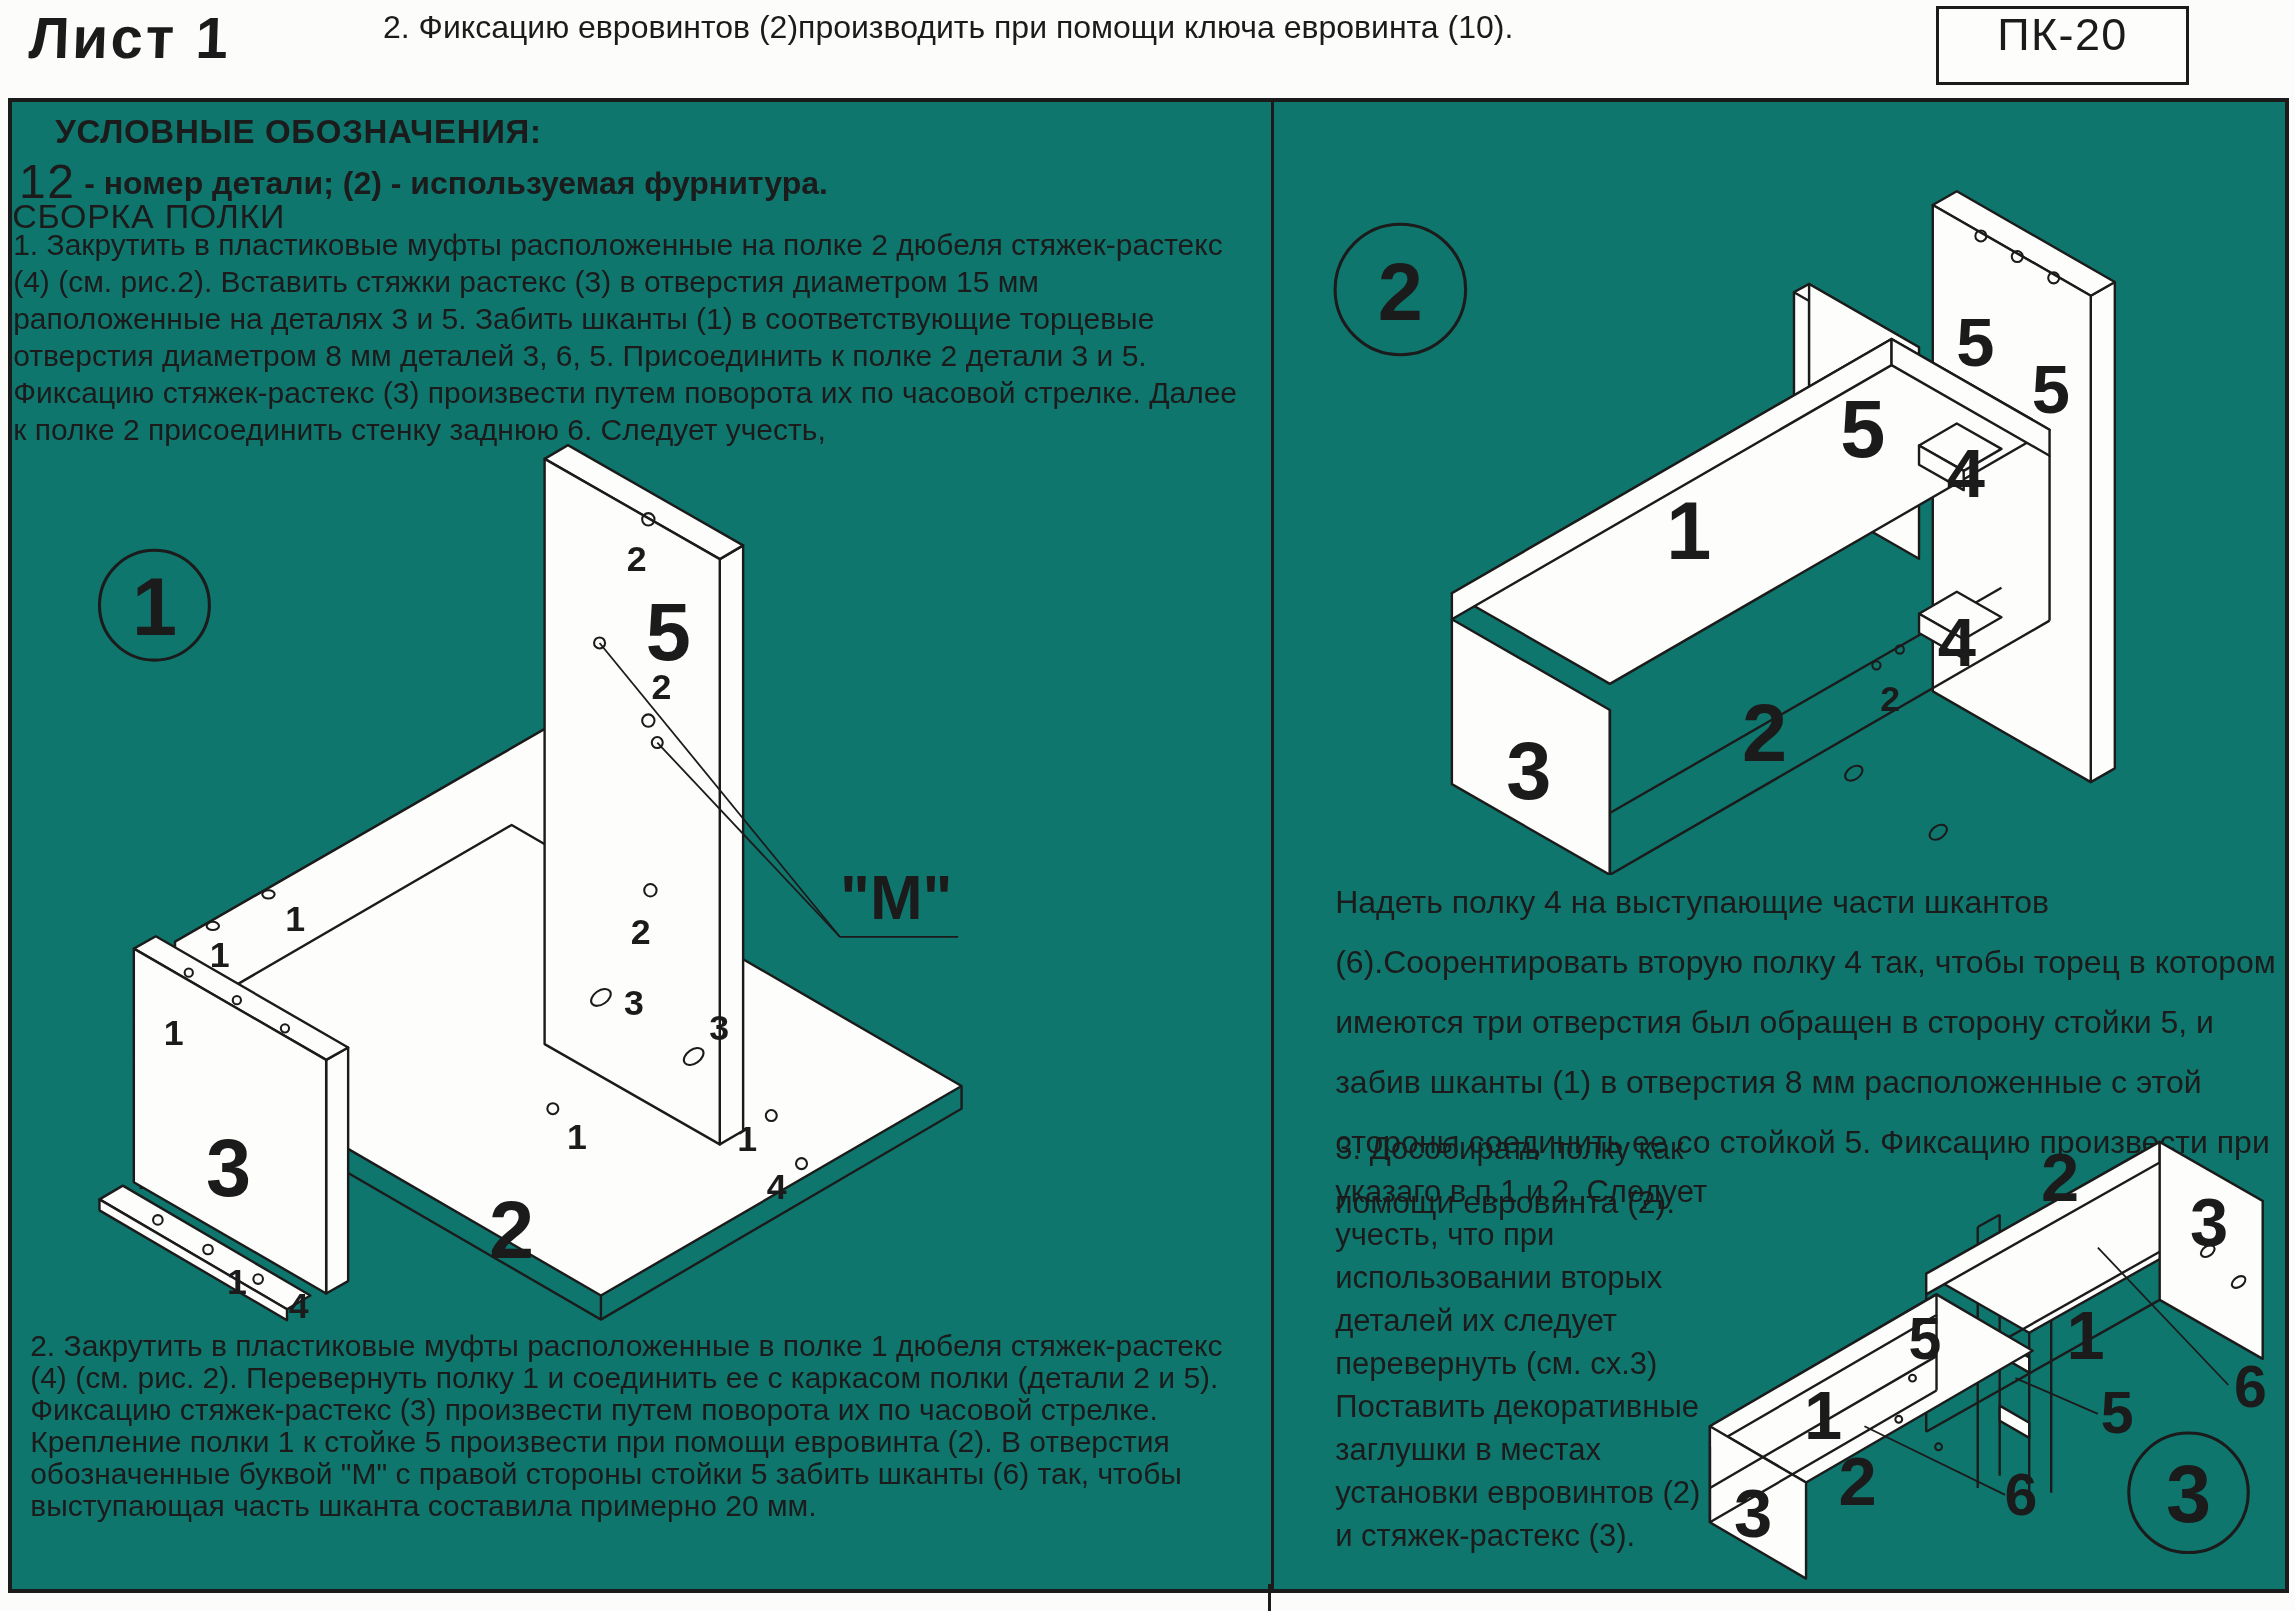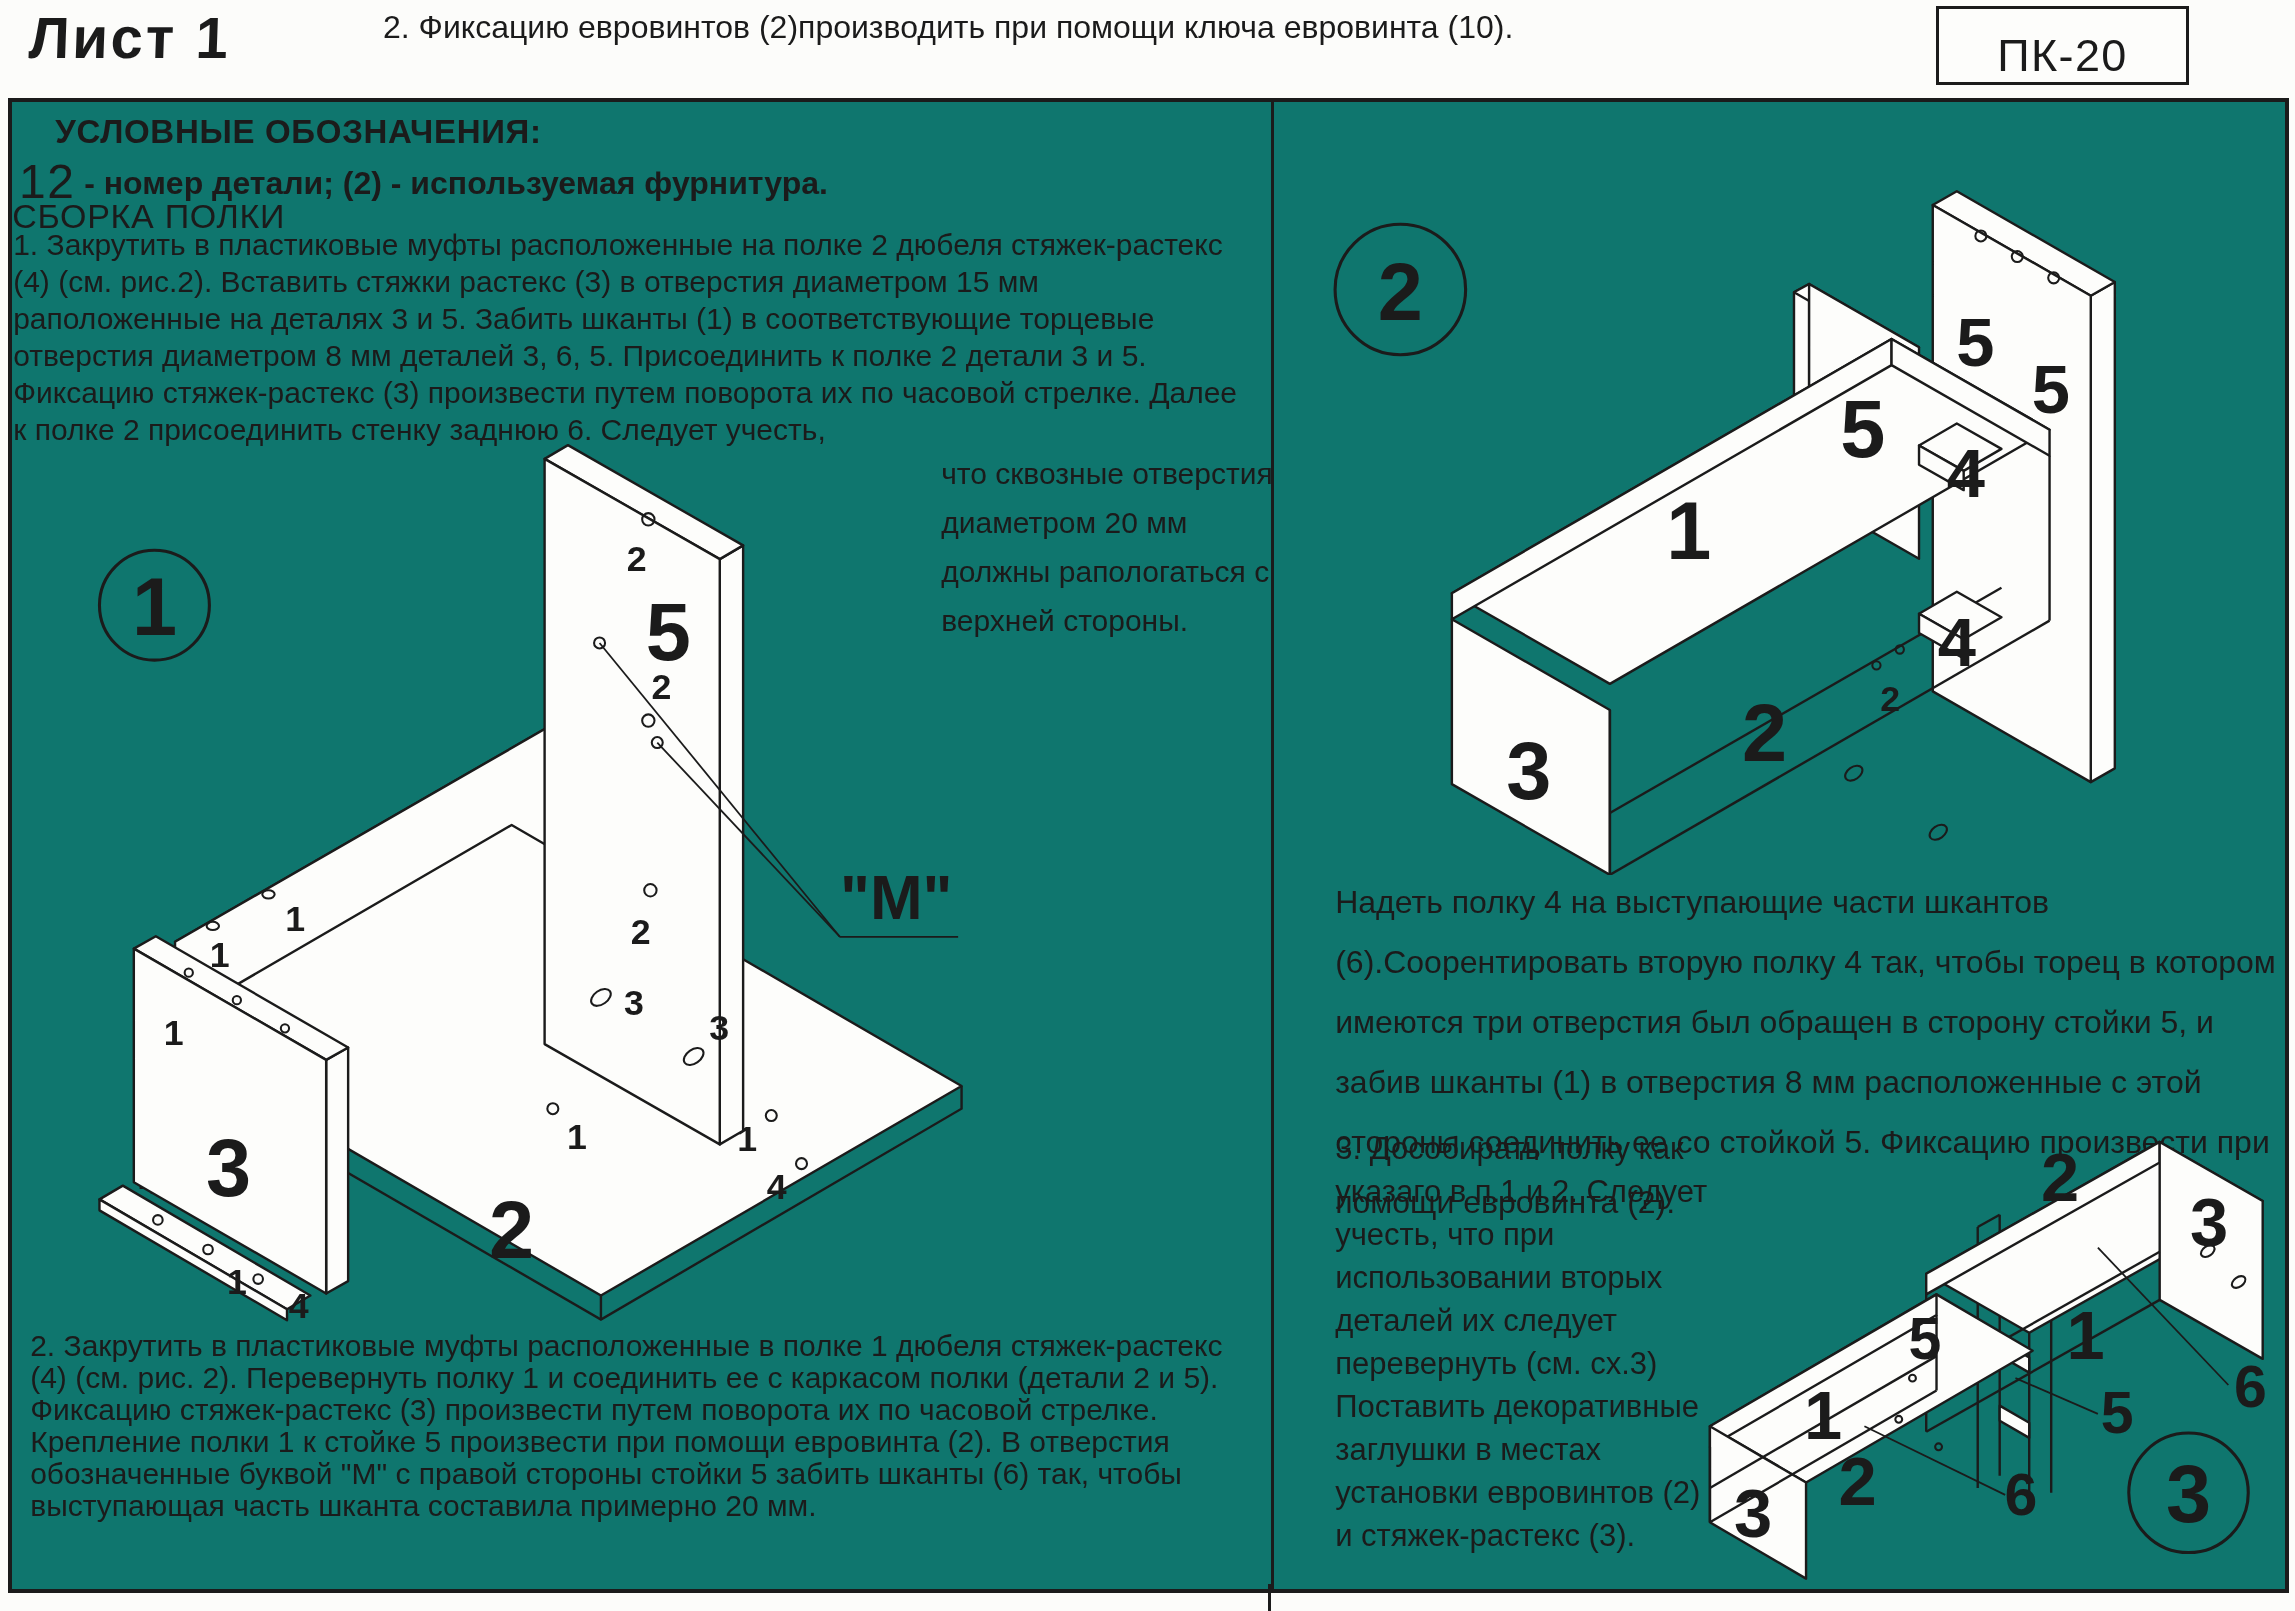--- a/index.html
+++ b/index.html
@@ -2,21 +2,21 @@
 <html style="font-size:11px"><head>
 <meta charset="utf-8">
 <style>
   html,body{margin:0;padding:0;background:#ffffff;}
   .page{position:relative;width:2295px;height:1612px;background:#fcfcfa;
         font-family:"Liberation Sans","DejaVu Sans",sans-serif;color:#1b1b1b;overflow:hidden;}
   .abs{position:absolute;}
   .sheet-title{left:29px;top:4.1px;font-size:58px;font-weight:700;letter-spacing:2.7px;transform:skewX(-2deg);}
   .head-notes{left:383px;top:6.9px;width:1209px;font-size:32px;line-height:40px;font-weight:400;}
   .code-box{left:1936px;top:5.5px;width:247px;height:73px;border:3.4px solid #1b1b1b;
-            display:flex;align-items:flex-end;justify-content:center;font-size:45px;letter-spacing:1.4px;background:#fdfdfb;}
+            display:flex;align-items:flex-start;justify-content:center;font-size:45px;letter-spacing:1.4px;background:#fdfdfb;}
   .main-box{left:8.2px;top:98px;width:2273px;height:1487px;border:4.1px solid #1b1b1b;background:#0f766e;}
   .vdiv{position:absolute;left:1259px;top:0;width:2.7px;height:100%;background:#1b1b1b;}
   .vdiv-tail{left:1268px;top:1584px;width:2.7px;height:27.5px;background:#1b1b1b;}
   .legend-title{left:43px;top:11px;font-size:33px;font-weight:700;letter-spacing:0.7px;}
   .legend-line{left:6.9px;top:52px;font-size:32px;font-weight:700;}
   .legend-line .bignum{font-size:48px;font-weight:400;vertical-align:-4.1px;letter-spacing:1.4px;}
   .assembly-heading{left:0px;top:95px;width:1104px;text-align:left;font-size:34px;font-weight:400;letter-spacing:0.7px;}
   .p-step1{left:1px;top:124px;width:1233px;font-size:30px;line-height:37px;}
   .p-side{left:929px;top:347px;width:347px;font-size:30px;line-height:49px;}
   .p-step2{left:18px;top:1228px;width:1231px;font-size:30px;line-height:32px;}
@@ -50,21 +50,20 @@
   <div class="abs main-box">
     <div class="vdiv"></div>
 
     <div class="abs legend-title">УСЛОВНЫЕ ОБОЗНАЧЕНИЯ:</div>
     <div class="abs legend-line">
       <span class="bignum">12</span><span> - номер детали;  (2) - используемая фурнитура.</span>
     </div>
     <div class="abs assembly-heading">СБОРКА ПОЛКИ</div>
 
     <div class="abs p-step1">1.  Закрутить в пластиковые муфты расположенные на полке 2 дюбеля стяжек-растекс (4) (см. рис.2). Вставить стяжки растекс (3) в отверстия диаметром 15 мм  раположенные на деталях 3 и 5. Забить шканты (1) в соответствующие торцевые отверстия  диаметром 8 мм деталей 3, 6, 5. Присоединить к полке 2 детали 3 и 5. Фиксацию стяжек-растекс (3) произвести путем поворота их по часовой стрелке. Далее к полке 2 присоединить стенку заднюю 6. Следует учесть,</div>
-    <div class="abs p-side">что сквозные отверстия диаметром 20 мм должны рапологаться с верхней стороны.</div>
 
     <svg class="abs" style="left:60px;top:328px;" width="893" height="893" viewBox="0 0 1300 1300">
 
       <g>
         <polygon class="panel" points="150,745 182,727 872,330 840,348"></polygon>
         <polygon class="panel" points="150,745 840,348 840,660 150,1057"></polygon>
         <ellipse class="hole" cx="205" cy="722" rx="9" ry="6"></ellipse>
         <ellipse class="hole" cx="286" cy="676" rx="9" ry="6"></ellipse>
         <ellipse class="hole" cx="728" cy="436" rx="9" ry="6"></ellipse>
         <ellipse class="hole" cx="812" cy="415" rx="17" ry="10" transform="rotate(-30 812 415)"></ellipse>

